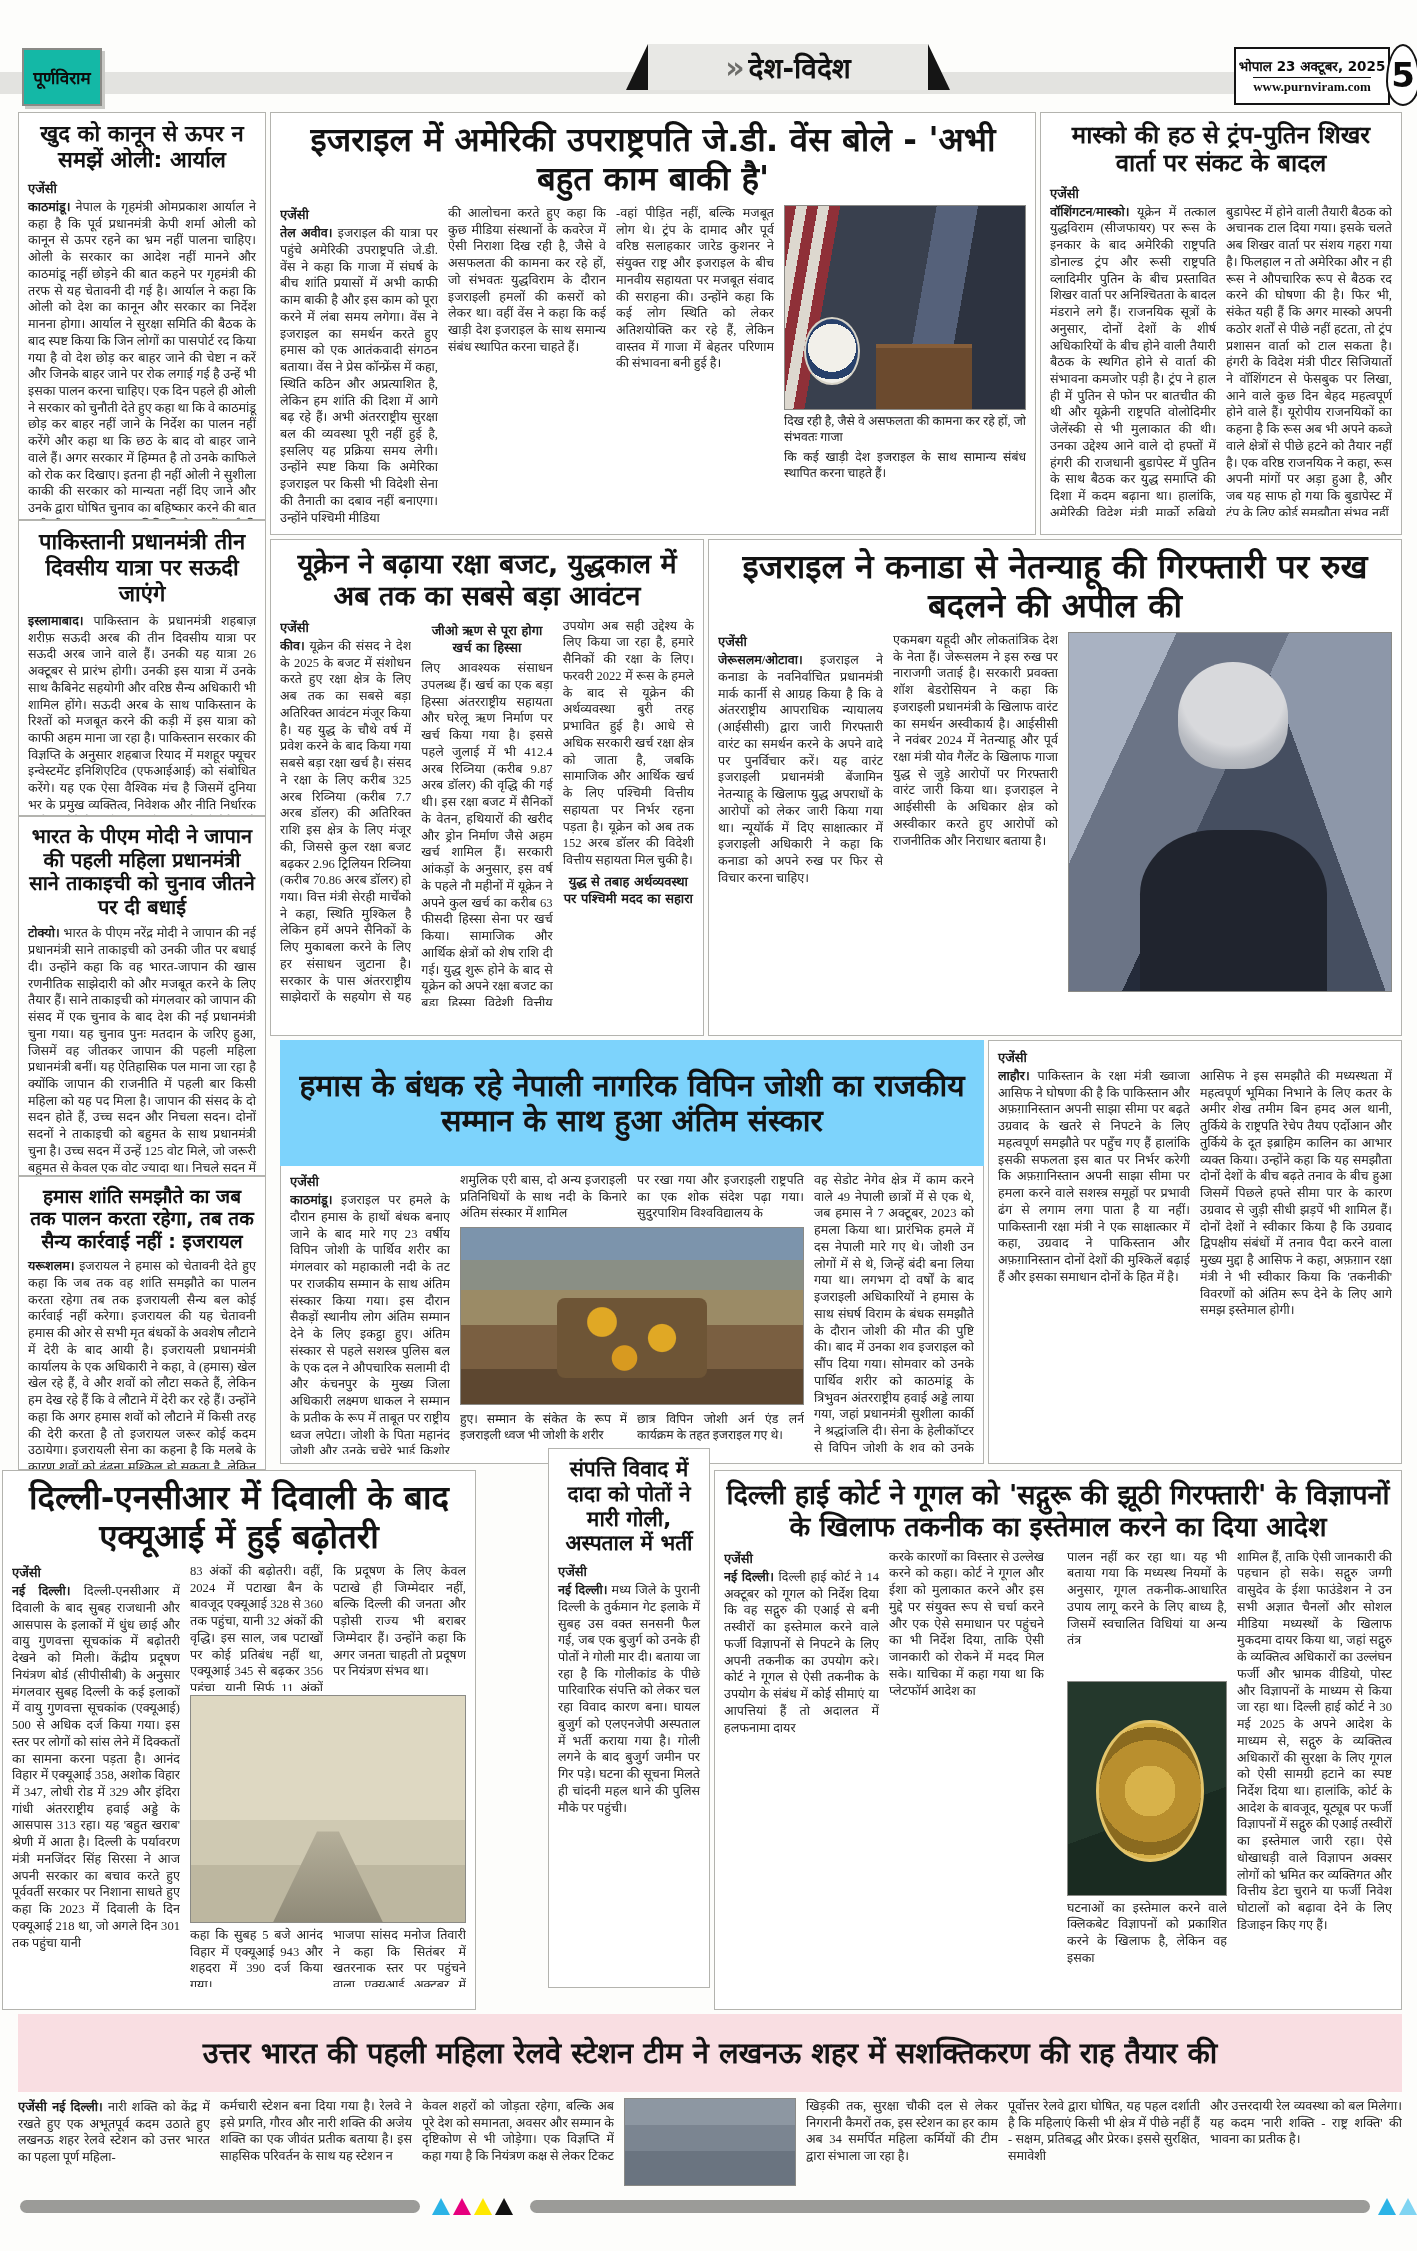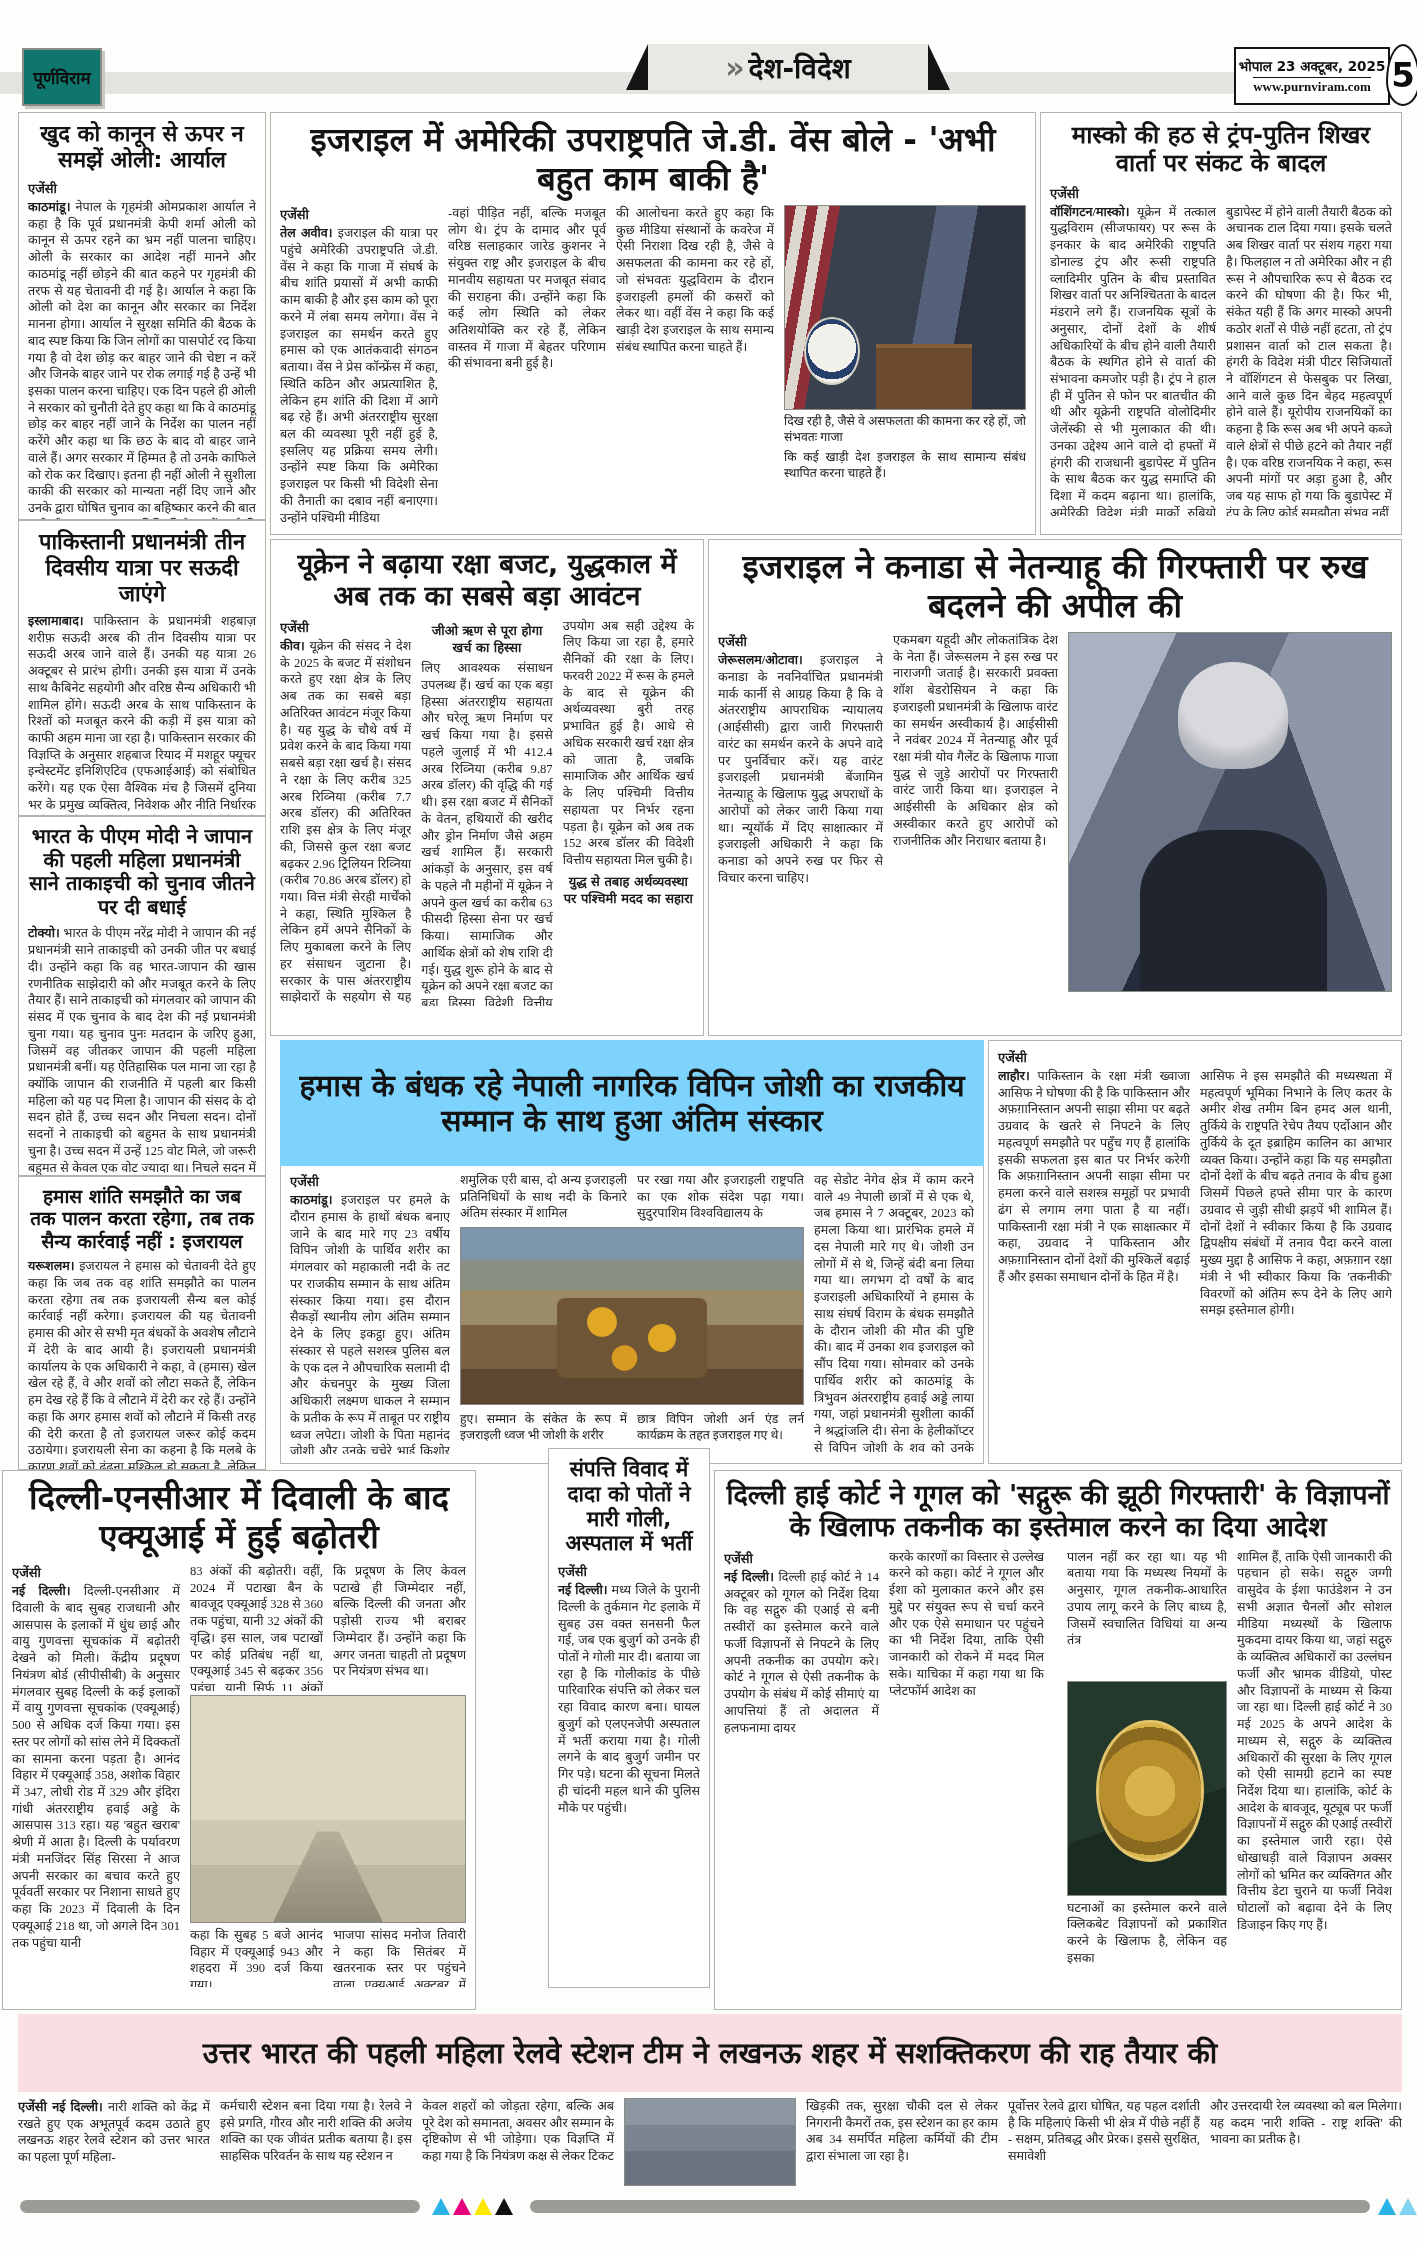--- a/index.html
+++ b/index.html
@@ -1,19 +1,19 @@
 <!DOCTYPE html>
 <html><head>
 <meta charset="utf-8">
 <style>
   html,body{margin:0;padding:0;background:#e9e9e6;}
   #page{position:relative;width:1417px;height:2251px;background:#fdfdfb;margin:0 auto;
         font-family:"Liberation Serif",serif;color:#1b1b1b;overflow:hidden;}
   .band{position:absolute;left:0;top:72px;width:1417px;height:22px;background:#e3e3e0;}
-  .masthead{position:absolute;left:22px;top:48px;width:76px;height:54px;background:#0f766e;
+  .masthead{position:absolute;left:22px;top:48px;width:76px;height:54px;background:#14b8a6;
             border:2px solid #8a8a86;box-shadow:3px 3px 0 #c9c9c5;display:flex;align-items:center;justify-content:center;}
   .masthead span{font-family:"DejaVu Sans",sans-serif;font-weight:bold;font-size:17px;color:#0d0d0d;}
   .tab{position:absolute;left:648px;top:44px;width:280px;height:46px;background:#e8e8e5;
        display:flex;align-items:center;justify-content:center;gap:8px;}
   .tab:before,.tab:after{content:"";position:absolute;top:0;width:0;height:0;}
   .tab:before{left:-22px;border-bottom:46px solid #151515;border-left:22px solid transparent;}
   .tab:after{right:-22px;border-bottom:46px solid #151515;border-right:22px solid transparent;}
   .tab .chev{font-family:"DejaVu Sans",sans-serif;font-weight:bold;font-size:30px;color:#6d6d6a;letter-spacing:-4px;}
   .tab .lbl{font-family:"DejaVu Sans",sans-serif;font-weight:bold;font-size:28px;color:#101010;}
   .datebox{position:absolute;left:1234px;top:47px;width:152px;height:54px;background:#fff;
@@ -100,22 +100,22 @@
     <p class="body" style="margin:0;"><span class="dl">यरूशलम।</span> <span>इजरायल ने हमास को चेतावनी देते हुए कहा कि जब तक वह शांति समझौते का पालन करता रहेगा तब तक इजरायली सैन्य बल कोई कार्रवाई नहीं करेगा। इजरायल की यह चेतावनी हमास की ओर से सभी मृत बंधकों के अवशेष लौटाने में देरी के बाद आयी है। इजरायली प्रधानमंत्री कार्यालय के एक अधिकारी ने कहा, वे (हमास) खेल खेल रहे हैं, वे और शवों को लौटा सकते हैं, लेकिन हम देख रहे हैं कि वे लौटाने में देरी कर रहे हैं। उन्होंने कहा कि अगर हमास शवों को लौटाने में किसी तरह की देरी करता है तो इजरायल जरूर कोई कदम उठायेगा। इजरायली सेना का कहना है कि मलबे के कारण शवों को ढूंढना मुश्किल हो सकता है, लेकिन हमास को पता है कि शव कहाँ हैं और वह जानबूझ कर देरी कर रहा है। अधिकारी ने कहा, हम इसे ज्यादा लंबा नहीं खिंचने देंगे। अमेरिका ने भी हमास को समझौते का उल्लंघन करने पर सीधी कार्रवाई की चेतावनी दी थी।</span></p>
   </div>
 
   <div class="art" style="left:270px;top:112px;width:766px;height:423px;">
     <div class="hl" style="font-size:33px;">इजराइल में अमेरिकी उपराष्ट्रपति जे.डी. वेंस बोले - 'अभी बहुत काम बाकी है'</div>
     <div class="cols" style="height:330px;">
       <div class="col" style="max-width:158px;">
         <div class="by">एजेंसी</div>
         <span class="dl">तेल अवीव।</span> <span>इजराइल की यात्रा पर पहुंचे अमेरिकी उपराष्ट्रपति जे.डी. वेंस ने कहा कि गाजा में संघर्ष के बीच शांति प्रयासों में अभी काफी काम बाकी है और इस काम को पूरा करने में लंबा समय लगेगा। वेंस ने इजराइल का समर्थन करते हुए हमास को एक आतंकवादी संगठन बताया। वेंस ने प्रेस कॉन्फ्रेंस में कहा, स्थिति कठिन और अप्रत्याशित है, लेकिन हम शांति की दिशा में आगे बढ़ रहे हैं। अभी अंतरराष्ट्रीय सुरक्षा बल की व्यवस्था पूरी नहीं हुई है, इसलिए यह प्रक्रिया समय लेगी। उन्होंने स्पष्ट किया कि अमेरिका इजराइल पर किसी भी विदेशी सेना की तैनाती का दबाव नहीं बनाएगा। उन्होंने पश्चिमी मीडिया</span>
       </div>
+      <div class="col" style="max-width:158px;">की आलोचना करते हुए कहा कि कुछ मीडिया संस्थानों के कवरेज में ऐसी निराशा दिख रही है, जैसे वे असफलता की कामना कर रहे हों, जो संभवतः युद्धविराम के दौरान इजराइली हमलों की कसरों को लेकर था। वहीं वेंस ने कहा कि कई खाड़ी देश इजराइल के साथ समान्य संबंध स्थापित करना चाहते हैं।</div>
       <div class="col" style="max-width:158px;">-वहां पीड़ित नहीं, बल्कि मजबूत लोग थे। ट्रंप के दामाद और पूर्व वरिष्ठ सलाहकार जारेड कुशनर ने संयुक्त राष्ट्र और इजराइल के बीच मानवीय सहायता पर मजबूत संवाद की सराहना की। उन्होंने कहा कि कई लोग स्थिति को लेकर अतिशयोक्ति कर रहे हैं, लेकिन वास्तव में गाजा में बेहतर परिणाम की संभावना बनी हुई है।</div>
-      <div class="col" style="max-width:158px;">की आलोचना करते हुए कहा कि कुछ मीडिया संस्थानों के कवरेज में ऐसी निराशा दिख रही है, जैसे वे असफलता की कामना कर रहे हों, जो संभवतः युद्धविराम के दौरान इजराइली हमलों की कसरों को लेकर था। वहीं वेंस ने कहा कि कई खाड़ी देश इजराइल के साथ समान्य संबंध स्थापित करना चाहते हैं।</div>
       <div style="flex:1;display:flex;flex-direction:column;overflow:hidden;">
         <div class="photo ph-vance" style="width:100%;height:205px;">
           <div class="seal"></div>
           <div class="podium"></div>
         </div>
         <div class="cap">दिख रही है, जैसे वे असफलता की कामना कर रहे हों, जो संभवतः गाजा</div>
         <div class="cap">कि कई खाड़ी देश इजराइल के साथ सामान्य संबंध स्थापित करना चाहते हैं।</div>
       </div>
     </div>
   </div>

